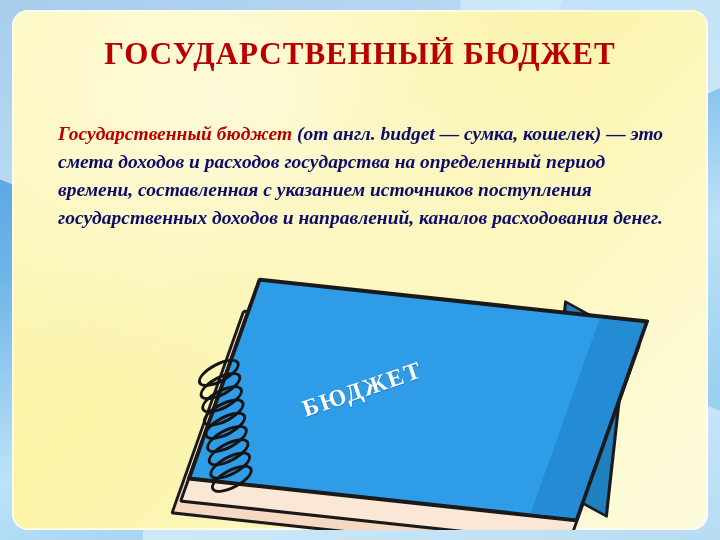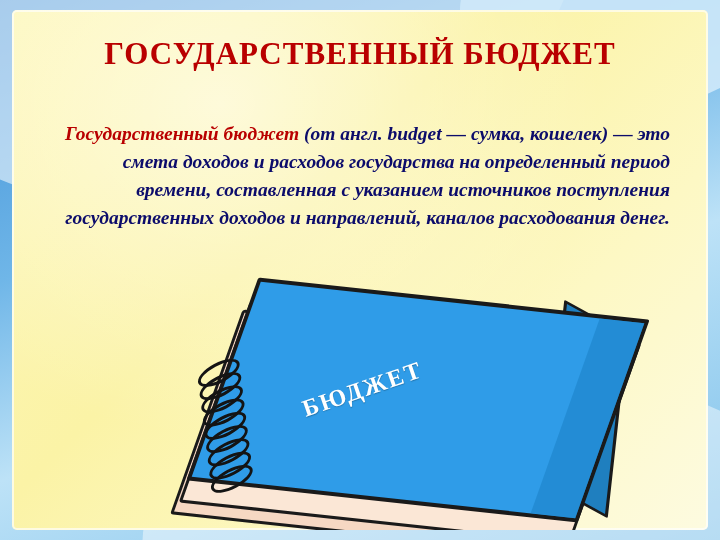--- a/index.html
+++ b/index.html
@@ -64,21 +64,21 @@
     opacity: 0.9;
   }
 
   
   .card {
     position: absolute;
     left: 12px;
     top: 10px;
     width: 696px;
     height: 520px;
-    border-radius: 5px;
+    border-radius: 16px;
     background: linear-gradient(135deg, #fdf7b8 0%, #fbf3a6 40%, #fdf8c4 70%, #fdfbe0 100%);
     box-shadow: 0 0 0 2px rgba(255,255,255,0.65) inset;
     overflow: hidden;
   }
   .card-inner-glow {
     position: absolute;
     left: 0; top: 0; right: 0; bottom: 0;
     background: radial-gradient(ellipse at 30% 18%, rgba(255,255,255,0.55) 0%, rgba(255,255,255,0) 55%);
     pointer-events: none;
   }
@@ -95,21 +95,21 @@
     letter-spacing: 1px;
     color: #b90000;
     white-space: nowrap;
   }
 
   .definition {
     position: absolute;
     left: 46px;
     top: 110px;
     width: 612px;
-    text-align: right;
+    text-align: left;
     font-family: "Liberation Serif", serif;
     font-style: italic;
     font-weight: bold;
     font-size: 19.5px;
     line-height: 28px;
     color: #0c0c6b;
   }
   .definition .term {
     color: #b90000;
     font-style: italic;

